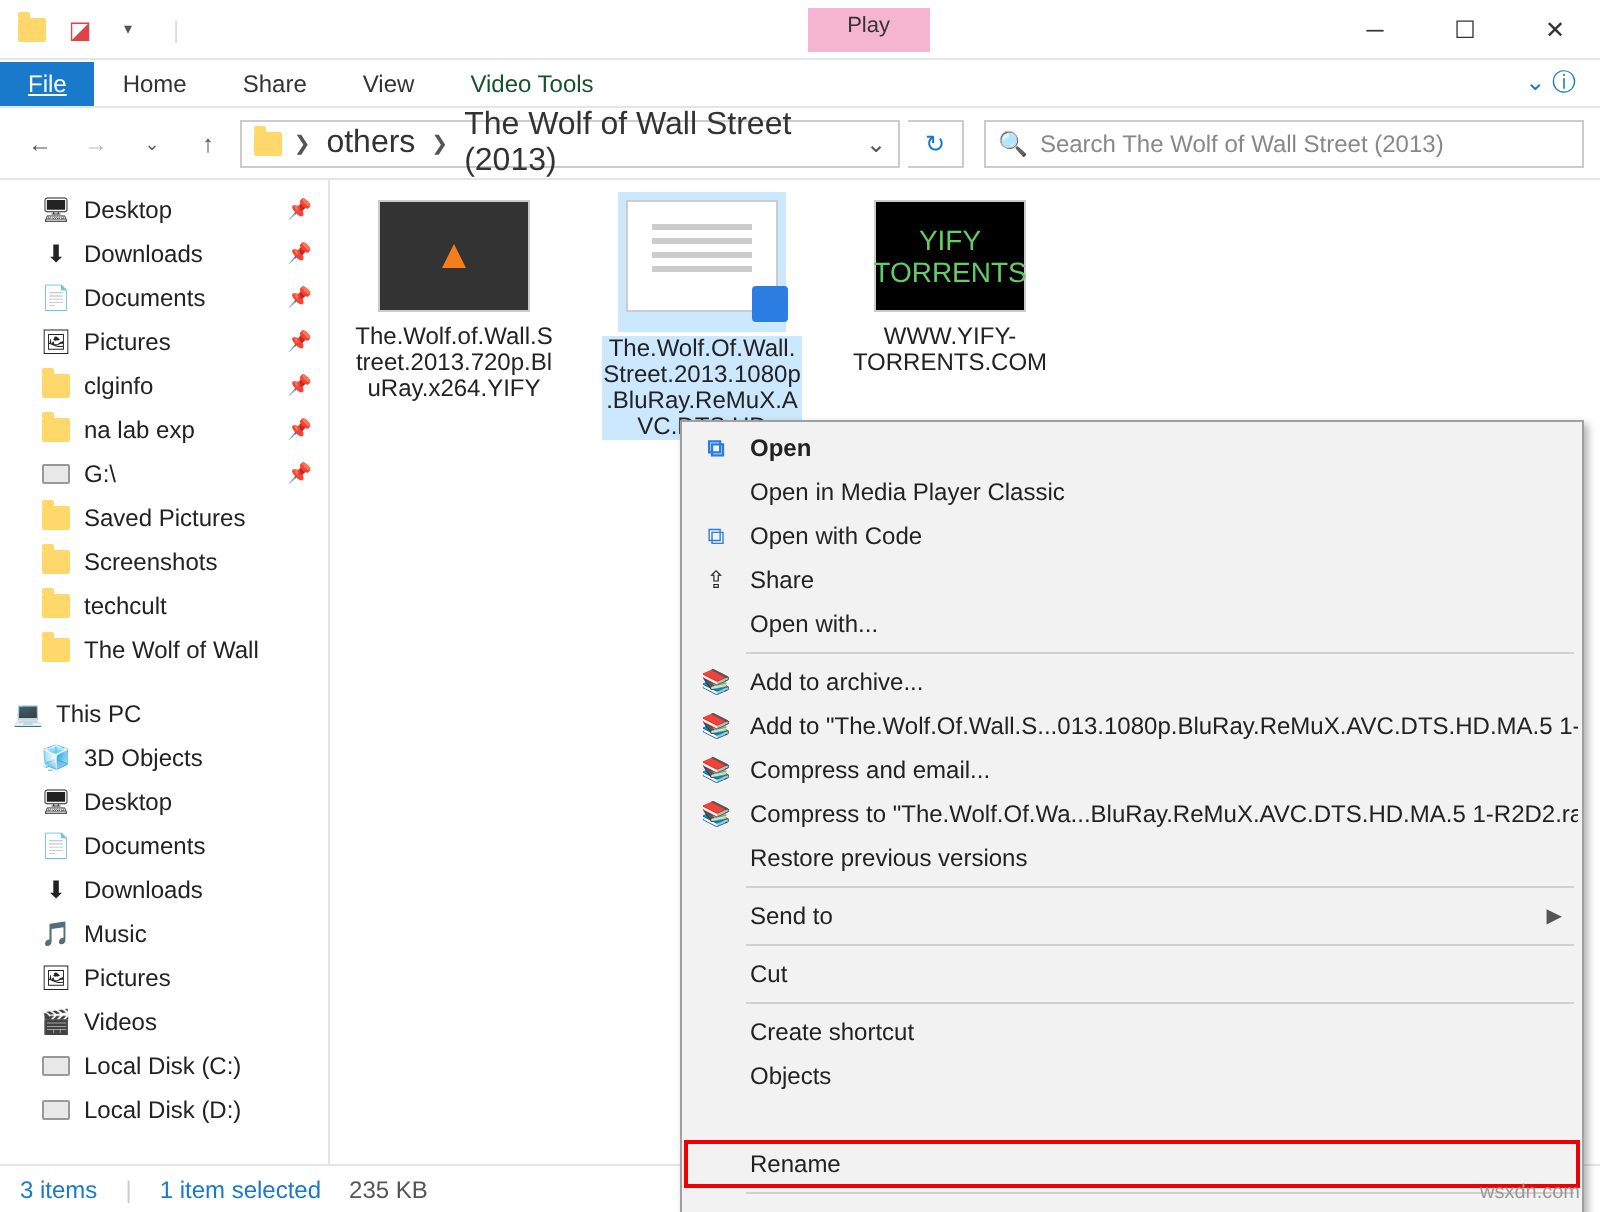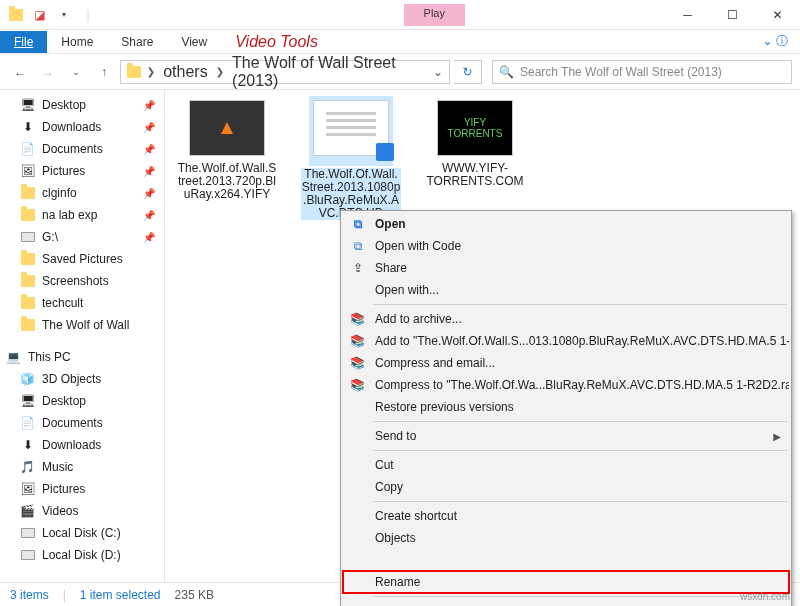--- a/index.html
+++ b/index.html
@@ -7,21 +7,21 @@
 .title-bar { height: 30px; display: flex; align-items: center; background: #fff; border-bottom: 1px solid #e5e5e5; }
 .title-bar .qat { display: flex; align-items: center; gap: 4px; padding: 0 6px; }
 .qat-icon { width: 20px; height: 20px; display: flex; align-items: center; justify-content: center; }
 .title-spacer { flex: 1; }
 .play-tab { background: #f5b5d0; height: 22px; padding: 3px 20px 0; font-size: 11px; color: #333; margin-right: 200px; margin-left: 36px; }
 .win-controls { display: flex; }
 .win-btn { width: 45px; height: 30px; display: flex; align-items: center; justify-content: center; color: #333; }
 .ribbon-tabs { height: 24px; display: flex; align-items: center; background: #fff; border-bottom: 1px solid #e5e5e5; }
 .ribbon-tab { padding: 4px 14px; font-size: 12px; color: #333; cursor: pointer; }
 .ribbon-tab.file { background: #1979ca; color: #fff; text-decoration: underline; }
-.video-tools-label { padding: 4px 14px; font-size: 16px; color: #b91c1c; font-style: italic; }
+.video-tools-label { padding: 4px 14px; font-size: 12px; color: #14532d; }
 .help-btn { margin-left: auto; padding: 0 12px; color: #1979ca; }
 .nav-bar { height: 36px; display: flex; align-items: center; padding: 4px 8px; gap: 4px; background: #fff; border-bottom: 1px solid #e5e5e5; }
 .nav-btn { width: 24px; height: 24px; display: flex; align-items: center; justify-content: center; color: #555; }
 .address-bar { flex: 1; height: 24px; border: 1px solid #ccc; display: flex; align-items: center; padding: 0 4px; gap: 2px; }
 .addr-seg { padding: 2px 4px; font-size: 16px; color: #333; }
 .addr-chev { color: #555; font-size: 10px; padding: 0 2px; }
 .addr-spacer { flex: 1; }
 .addr-drop { color: #555; padding: 2px; }
 .refresh-btn { width: 28px; height: 24px; border: 1px solid #ccc; border-left: none; display: flex; align-items: center; justify-content: center; color: #1979ca; }
 .search-box { width: 300px; height: 24px; border: 1px solid #ccc; display: flex; align-items: center; padding: 0 6px; margin-left: 6px; color: #888; }
@@ -35,21 +35,21 @@
 .tree-item .ticon { width: 16px; height: 16px; display: flex; align-items: center; justify-content: center; }
 .tree-sep { height: 10px; }
 .folder-ic { width:14px;height:12px;background:#ffd86b;border-radius:1px;position:relative; }
 .folder-ic:before { content:'';position:absolute;top:-3px;left:0;width:6px;height:3px;background:#ffd86b;border-radius:1px 1px 0 0;}
 .drive-ic { width:14px;height:10px;background:#e8e8e8;border:1px solid #999;border-radius:1px; }
 .content { flex: 1; padding: 10px 12px; display: flex; gap: 24px; align-items: flex-start; }
 .file-item { width: 100px; text-align: center; }
 .file-item .thumb { width: 76px; height: 56px; margin: 0 auto 6px; background: #333; border: 1px solid #ccc; display:flex;align-items:center;justify-content:center; }
 .file-item .thumb.doc { background: #fff; position: relative; }
 .file-item .thumb.doc:after { content:''; position:absolute; bottom:-6px; right:-6px; width:18px;height:18px;background:#2b7de1;border-radius:2px; }
-.file-item .thumb.img { background:#000; color:#6c6; font-size:10px; padding:4px; }
+.file-item .thumb.img { background:#000; color:#6c6; font-size:14px; padding:4px; }
 .file-item .fname { font-size: 12px; line-height: 13px; color: #222; word-break: break-word; }
 .file-item.sel .thumb-wrap { background: #cce8ff; padding: 4px; margin: -4px auto 2px; width: 84px; }
 .file-item.sel .fname { background: #cce8ff; }
 .status-bar { position:absolute; bottom:0; left:0; right:0; height: 24px; border-top: 1px solid #e5e5e5; display: flex; align-items: center; padding: 0 10px; gap: 14px; font-size: 12px; color: #1979ca; }
 .status-bar .sep { color: #ccc; }
 .view-btns { margin-left: auto; display: flex; gap: 2px; }
 .view-btn { width: 22px; height: 18px; border: 1px solid #ccc; display:flex;align-items:center;justify-content:center;color:#555; }
 .context-menu { position: absolute; left: 340px; top: 210px; width: 452px; background: #f2f2f2; border: 1px solid #a0a0a0; box-shadow: 2px 2px 4px rgba(0,0,0,.3); padding: 2px; }
 .cm-item { display: flex; align-items: center; height: 22px; padding: 0 10px 0 32px; font-size: 12px; color: #222; position: relative; cursor: pointer; white-space: nowrap; overflow: hidden; text-overflow: ellipsis; }
 .cm-item.bold { font-weight: 600; }
@@ -267,20 +267,23 @@
     <div class="view-btn">▦</div>
   </div>
 </div>
 
 <div class="context-menu">
   <div class="cm-item bold">
       <span class="cicon" style="color:#2b7de1">⧉</span>
       <span>Open</span>
     </div>
   <div class="cm-item">
+      <span>Open in Media Player Classic</span>
+    </div>
+  <div class="cm-item">
       <span class="cicon" style="color:#2b7de1">⧉</span>
       <span>Open with Code</span>
     </div>
   <div class="cm-item">
       <span class="cicon">⇪</span>
       <span>Share</span>
     </div>
   <div class="cm-item">
       <span>Open with...</span>
     </div>
@@ -306,23 +309,20 @@
     </div>
   <div class="cm-sep"></div>
   <div class="cm-item">
       <span>Send to</span>
       <span class="arrow">▶</span>
     </div>
   <div class="cm-sep"></div>
   <div class="cm-item">
       <span>Cut</span>
     </div>
-  <div class="cm-item">
-      <span>Copy</span>
-    </div>
   <div class="cm-sep"></div>
   <div class="cm-item">
       <span>Create shortcut</span>
     </div>
   <div class="cm-item">
       <span>Objects</span>
     </div>
   <div class="cm-item cm-highlight">
       <span>Rename</span>
     </div>

